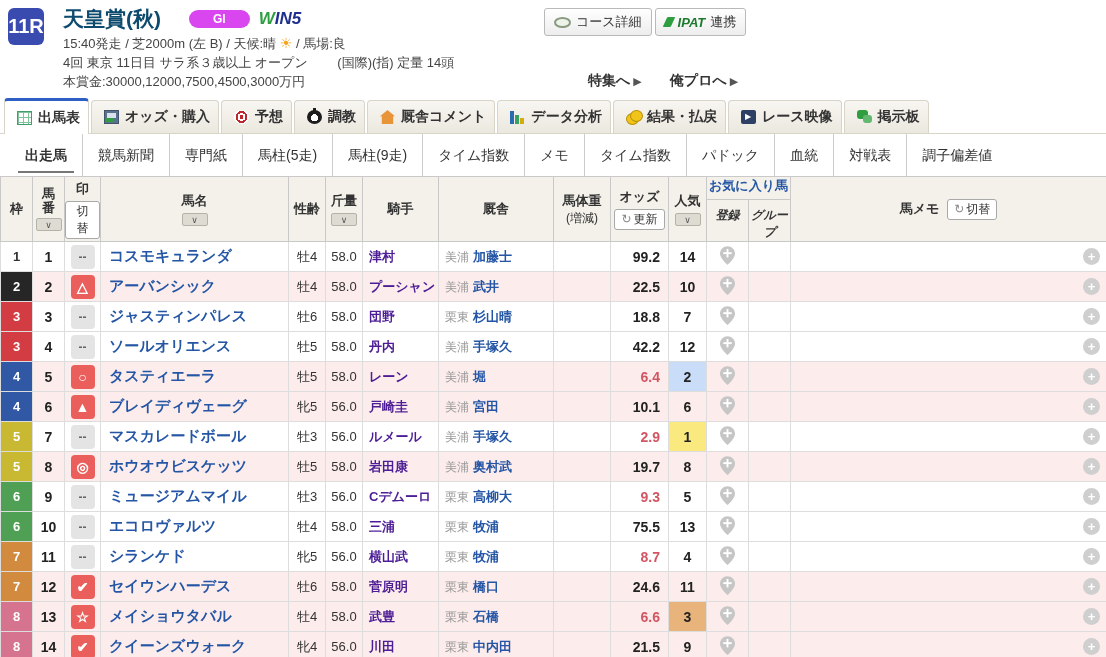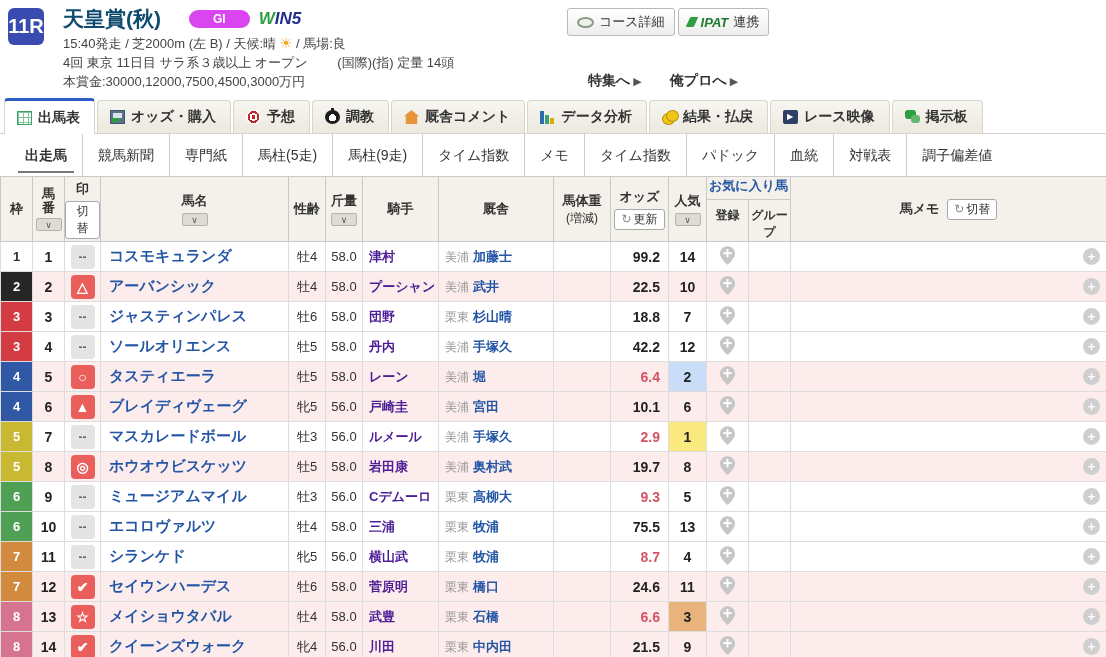--- a/index.html
+++ b/index.html
@@ -16,37 +16,37 @@
   .race-title-row { display:flex; align-items:center; gap:9px; height:30px; }
   .race-title { font-size:21px; font-weight:bold; color:#0c4a6e; }
   .grade-badge { background:#d946ef; color:#fff; font-size:12px; font-weight:bold;
     border-radius:10px; padding:2px 24px; line-height:14px;margin-left:19px; }
   .win5 { font-style:italic; font-weight:bold; font-size:17px; letter-spacing:0; }
   .win5 .w5a { color:#2e9e41; } .win5 .w5b { color:#20308f; }
   .race-info { font-size:13px; color:#444; line-height:19px; }
   .sun-icon { color:#f5a31a; font-size:14px; }
   .info-gap { margin-left:26px; }
 
-  .hbtns { position:absolute; left:567px; top:8px; display:flex; gap:3px; }
+  .hbtns { position:absolute; left:544px; top:8px; display:flex; gap:3px; }
   .hbtn { display:inline-flex; align-items:center; gap:5px; border:1px solid #b9b9b9;
     background:linear-gradient(#ffffff,#ededed); border-radius:3px; font-size:13px;
     padding:4px 9px; color:#333; cursor:pointer; }
   .oval-icon { display:inline-block; width:17px; height:11px; border:2px solid #8a9a80;
     border-radius:50%; background:#eef3ea; }
   .ipat-mark { display:inline-block; width:8px; height:10px; background:#2f9e41;
     transform:skewX(-25deg); border-radius:1px; }
   .ipat-word { font-weight:bold; font-style:italic; color:#1c7a2e; }
   .hlinks { position:absolute; left:588px; top:72px; display:flex; gap:28px; }
   .hlink { font-size:14px; font-weight:bold; color:#333; cursor:pointer; }
   .hlink .arr { font-size:11px; color:#555; margin-left:3px; }
 
   
   .main-tabs { height:38px; display:flex; align-items:flex-end; padding-left:4px;
     border-bottom:1px solid #d8d4c8; background:#fff; }
-  .tab { display:flex; align-items:center; gap:6px; padding:7px 14px 7px 12px;
+  .tab { display:flex; align-items:center; gap:6px; padding:7px 8px 7px 12px;
     background:linear-gradient(#f8f6f1,#ebe8df); border:1px solid #d8d4c8; border-bottom:none;
     border-radius:4px 4px 0 0; margin-right:2px; font-size:14px; font-weight:bold; color:#333;
     cursor:pointer; height:33px; }
   .tab.active { background:#fff; border-top:3px solid #2e5fc4; margin-bottom:-1px;
     height:36px; z-index:2; }
   .ticon { display:inline-block; width:15px; height:14px; position:relative; }
   .race-card-icon { background:#fff; border:1px solid #3f9e6a;
     background-image:linear-gradient(#7fc49b 1px,transparent 1px),linear-gradient(90deg,#7fc49b 1px,transparent 1px);
     background-size:5px 5px; }
   .odds-icon { background:#5c718b; border:1px solid #41546b; }
@@ -92,21 +92,21 @@
     color:#333; font-weight:bold; vertical-align:middle; padding:2px 0; }
   .th-stack { display:flex; flex-direction:column; align-items:center; justify-content:center; gap:3px; }
   .vwrap { width:16px; word-break:break-all; line-height:14px; text-align:center; margin:0 auto; }
   .sortbtn { width:26px; height:13px; border:1px solid #b5b2a8; background:#dedbd3; border-radius:2px;
     font-size:9px; line-height:10px; color:#555; cursor:pointer; padding:0; }
   .minibtn { border:1px solid #a9a9a9; background:#fff; border-radius:3px; font-size:12px;
     color:#333; padding:1px 6px; cursor:pointer; }
   .refresh-glyph { color:#888; margin-right:2px; }
   .fav-top { color:#2456a5; border-bottom:1px solid #c9c9c9; padding-bottom:4px; margin-bottom:0; }
   .fav-bottom { display:flex; }
-  .fav-bottom span { flex:1; padding-top:7px; font-size:12px; }
+  .fav-bottom span { flex:1; padding-top:7px; font-size:12px;font-style:italic; }
   .fav-bottom span:first-child { border-right:1px solid #c9c9c9; }
   .memo-head { display:flex; align-items:center; justify-content:center; gap:8px; }
 
   tbody td { border:1px solid #ddd; height:30px; font-size:13px; vertical-align:middle;
     text-align:center; background:#fff; }
   tr.marked td { background:#fdecec; }
   td.c-waku { font-weight:bold; font-size:13px; }
   td.c-num { font-weight:bold; font-size:14px; color:#222; }
   .markbtn { width:24px; height:24px; border:none; border-radius:4px; background:#e4e4e4;
     color:#666; font-size:12px; font-weight:bold; cursor:pointer; line-height:22px; }

